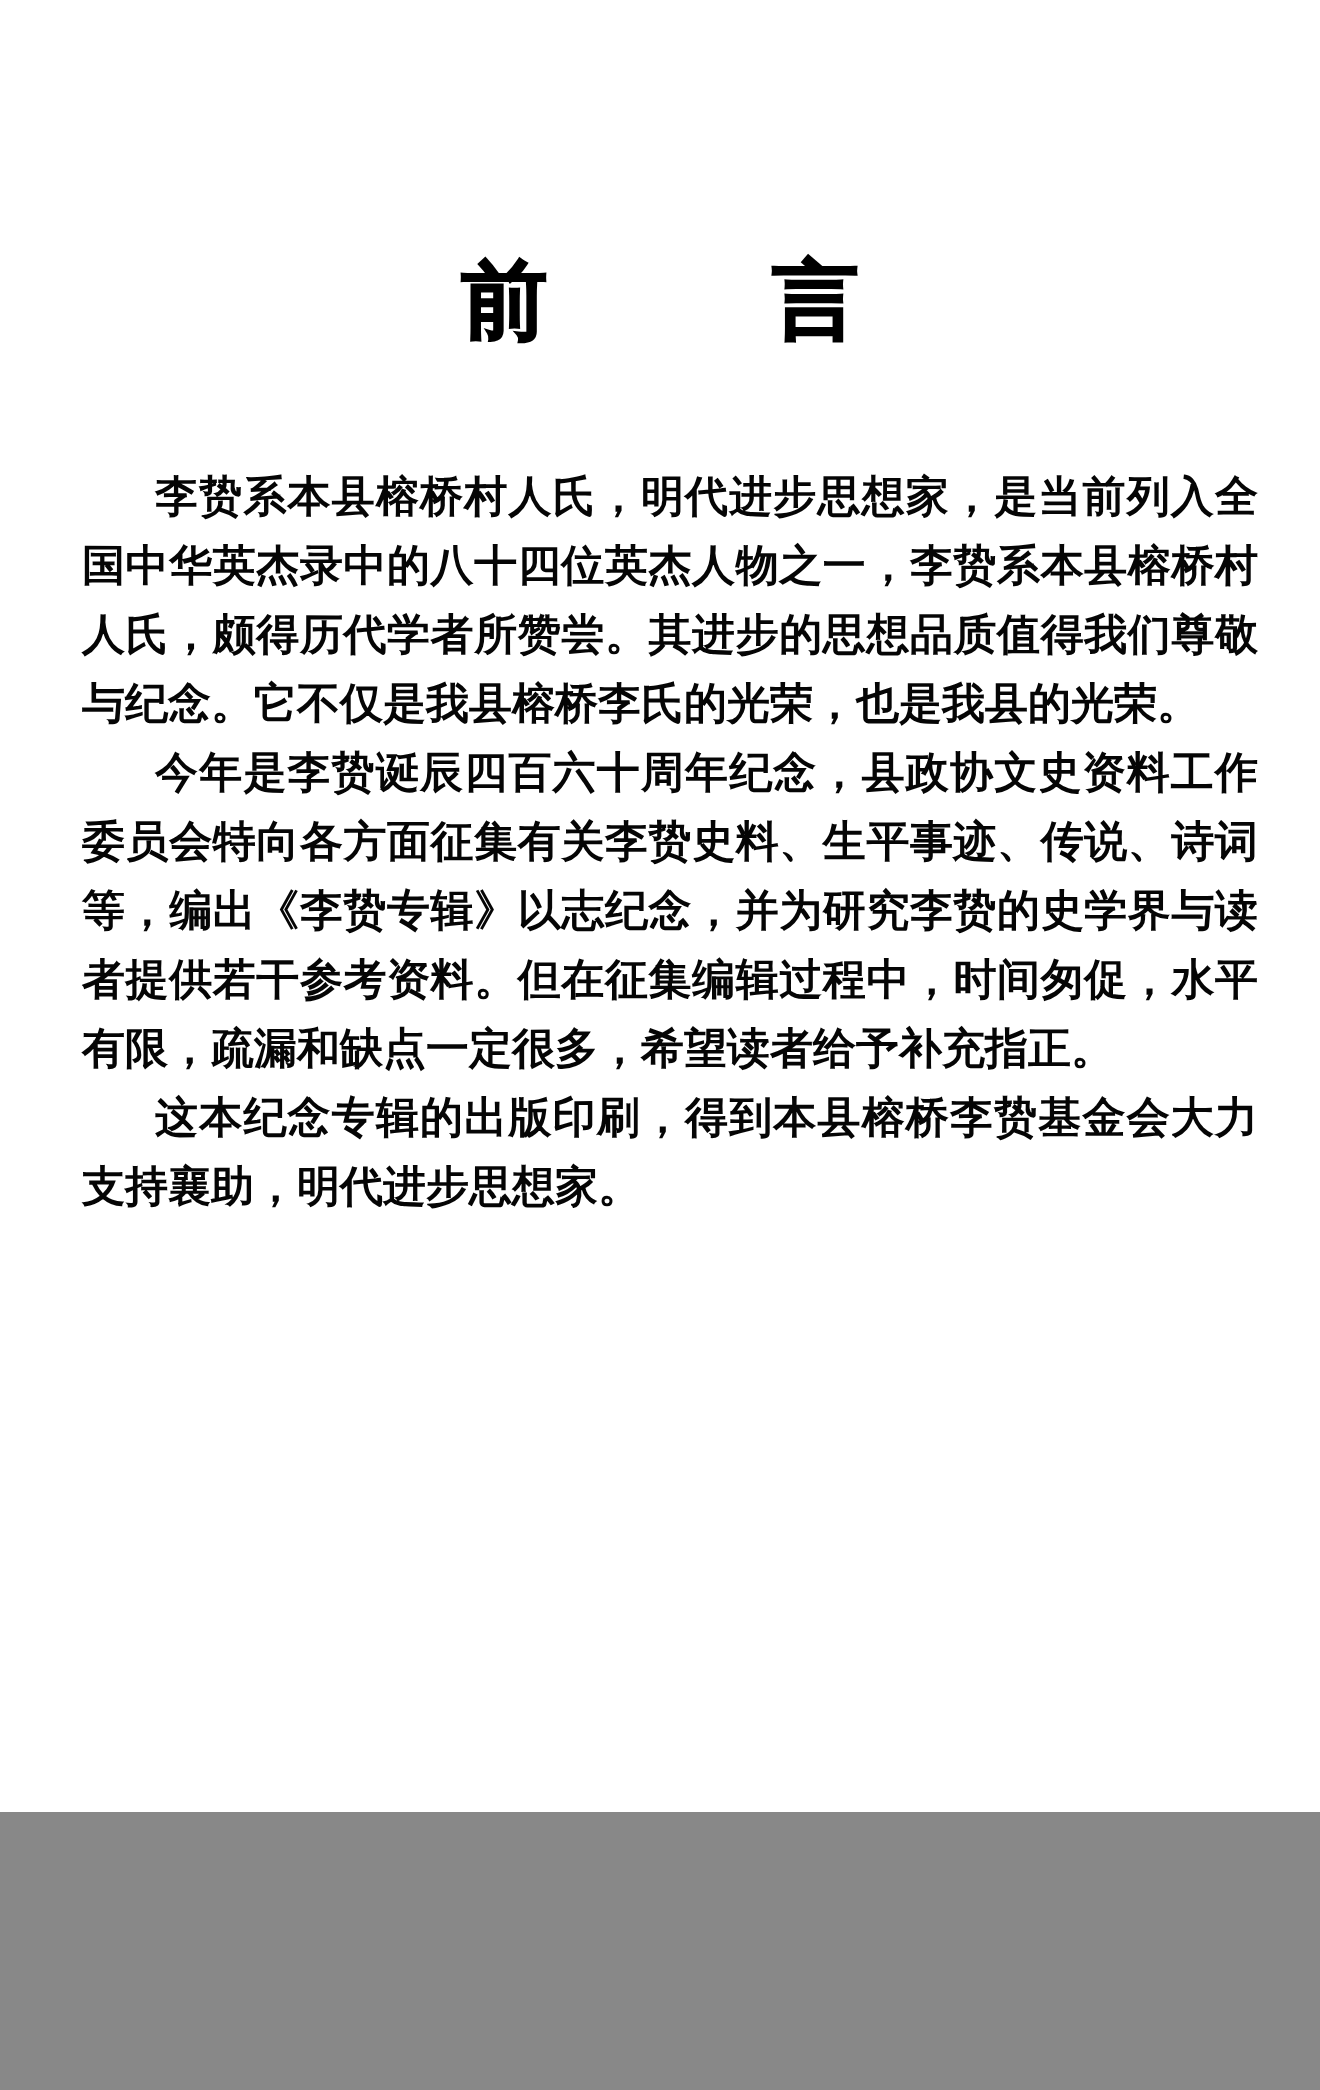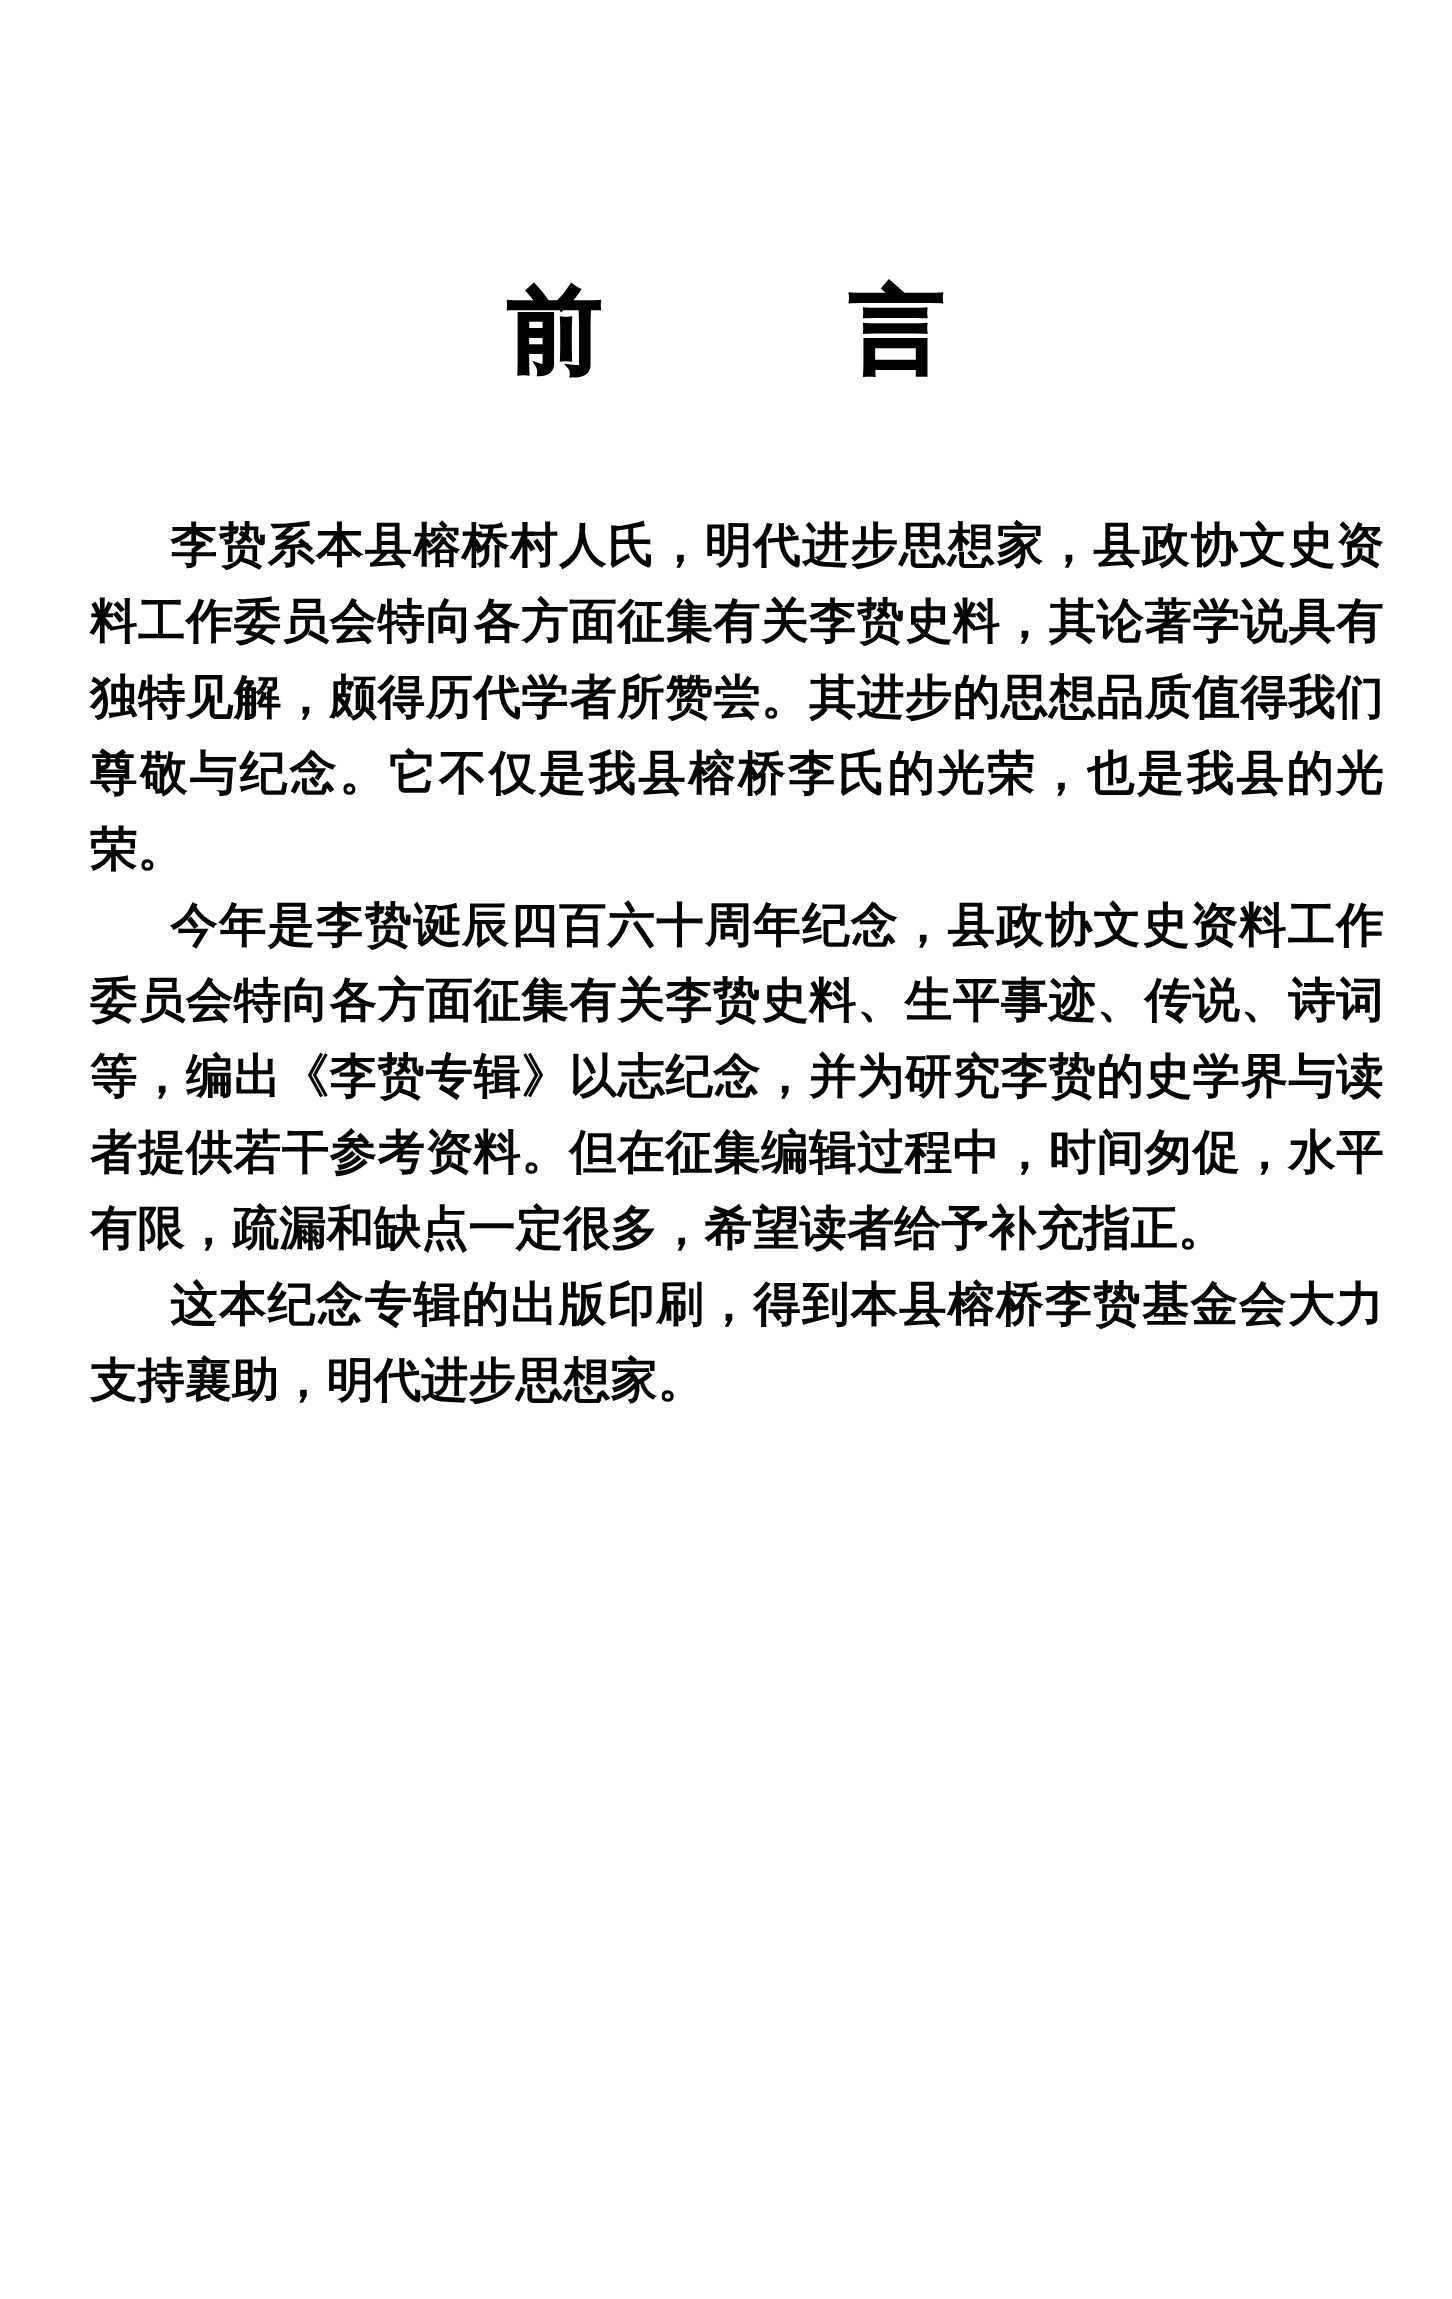--- a/index.html
+++ b/index.html
@@ -3,21 +3,21 @@
 <meta charset="utf-8">
 <style>
   html, body {
     margin: 0;
     padding: 0;
     background: #888;
   }
   .page {
     position: relative;
     width: 1320px;
-    height: 2090px;
+    height: 1812px;
     margin: 0 auto;
     background: #ffffff;
     color: #0a0a0a;
     font-family: "Liberation Serif", serif;
     overflow: hidden;
   }
   .title {
     margin: 0;
     padding-top: 252px;
     text-align: center;
@@ -51,18 +51,18 @@
 
 <div class="page">
 
   <h1 class="title">
     <span>前</span>
     <span class="title-gap"></span>
     <span>言</span>
   </h1>
 
   <div class="doc-body">
-    <p>李贽系本县榕桥村人氏，明代进步思想家，县政协文史资料工作委员会特向各方面征集有关李贽史料，其论著学说具有独特见解，颇得历代学者所赞尝。其进步的思想品质值得我们尊敬与纪念。它不仅是我县榕桥李氏的光荣，也是我县的光荣。</p>
+    <p>李贽系本县榕桥村人氏，明代进步思想家，是当前列入全国中华英杰录中的八十四位英杰人物之一，李贽系本县榕桥村人氏，颇得历代学者所赞尝。其进步的思想品质值得我们尊敬与纪念。它不仅是我县榕桥李氏的光荣，也是我县的光荣。</p>
     <p>今年是李贽诞辰四百六十周年纪念，县政协文史资料工作委员会特向各方面征集有关李贽史料、生平事迹、传说、诗词等，编出《李贽专辑》以志纪念，并为研究李贽的史学界与读者提供若干参考资料。但在征集编辑过程中，时间匆促，水平有限，疏漏和缺点一定很多，希望读者给予补充指正。</p>
     <p>这本纪念专辑的出版印刷，得到本县榕桥李贽基金会大力支持襄助，明代进步思想家。</p>
   </div>
 
 </div>
 
 </body></html>

